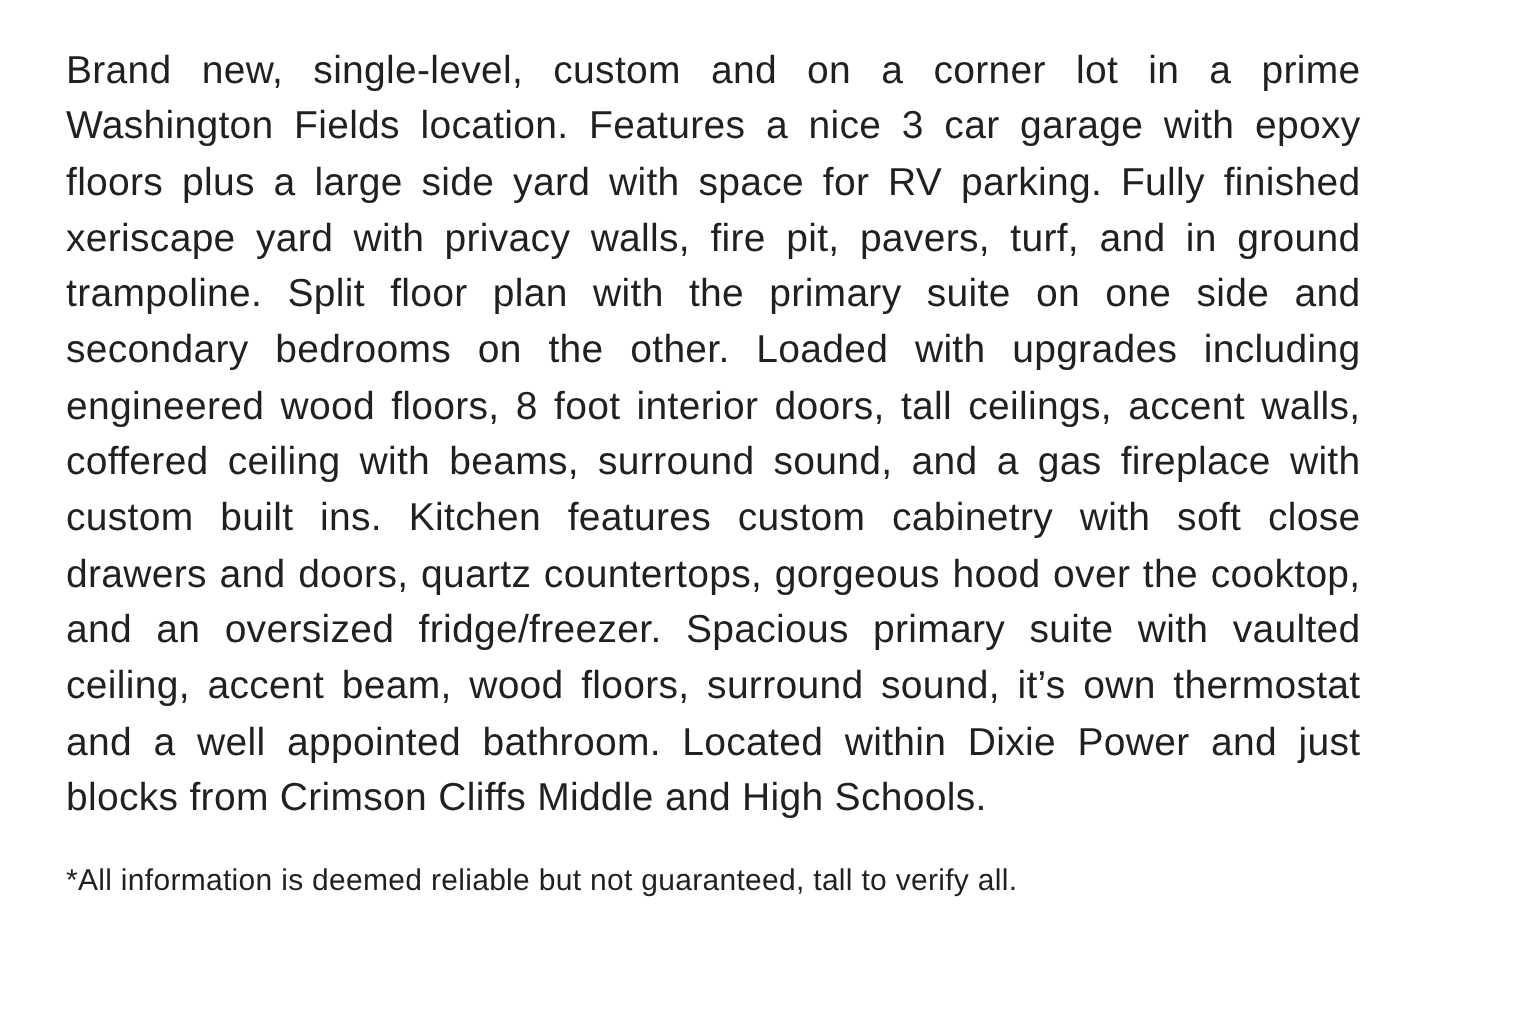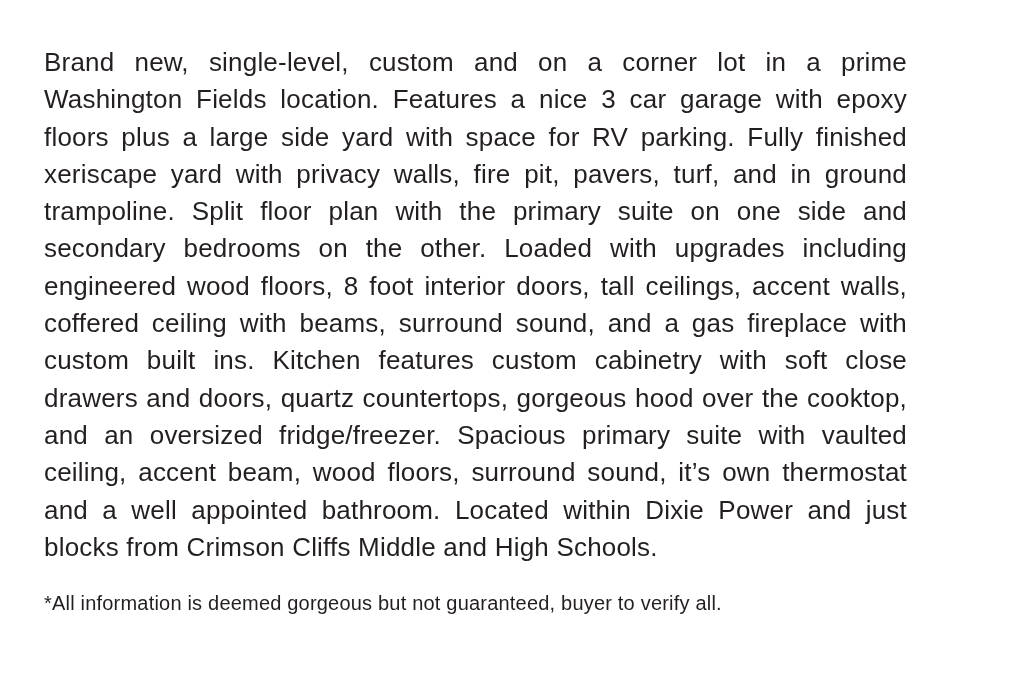--- a/index.html
+++ b/index.html
@@ -11,21 +11,21 @@
     width: 1024px;
     height: 687px;
     overflow: hidden;
     font-family: "Liberation Sans", "DejaVu Sans", sans-serif;
     color: #231f20;
   }
   .page {
     box-sizing: border-box;
     width: 951px;
     height: 687px;
-    padding: 44px 44px 0 44px;
+    padding: 28px 44px 0 44px;
     background: #ffffff;
   }
   .description {
     margin: 0;
     font-size: 26px;
     line-height: 37.3px;
     letter-spacing: 0.2px;
     text-align: justify;
     text-justify: inter-word;
     color: #231f20;
@@ -37,14 +37,14 @@
     letter-spacing: 0.2px;
     text-align: left;
     color: #231f20;
   }
 </style>
 </head>
 <body>
 
 <div class="page">
   <p class="description">Brand new, single-level, custom and on a corner lot in a prime Washington Fields location. Features a nice 3 car garage with epoxy floors plus a large side yard with space for RV parking. Fully finished xeriscape yard with privacy walls, fire pit, pavers, turf, and in ground trampoline. Split floor plan with the primary suite on one side and secondary bedrooms on the other. Loaded with upgrades including engineered wood floors, 8 foot interior doors, tall ceilings, accent walls, coffered ceiling with beams, surround sound, and a gas fireplace with custom built ins. Kitchen features custom cabinetry with soft close drawers and doors, quartz countertops, gorgeous hood over the cooktop, and an oversized fridge/freezer. Spacious primary suite with vaulted ceiling, accent beam, wood floors, surround sound, it’s own thermostat and a well appointed bathroom. Located within Dixie Power and just blocks from Crimson Cliffs Middle and High Schools.</p>
-  <p class="disclaimer">*All information is deemed gorgeous but not guaranteed, buyer to verify all.</p>
+  <p class="disclaimer">*All information is deemed reliable but not guaranteed, tall to verify all.</p>
 </div>
 
 </body></html>

